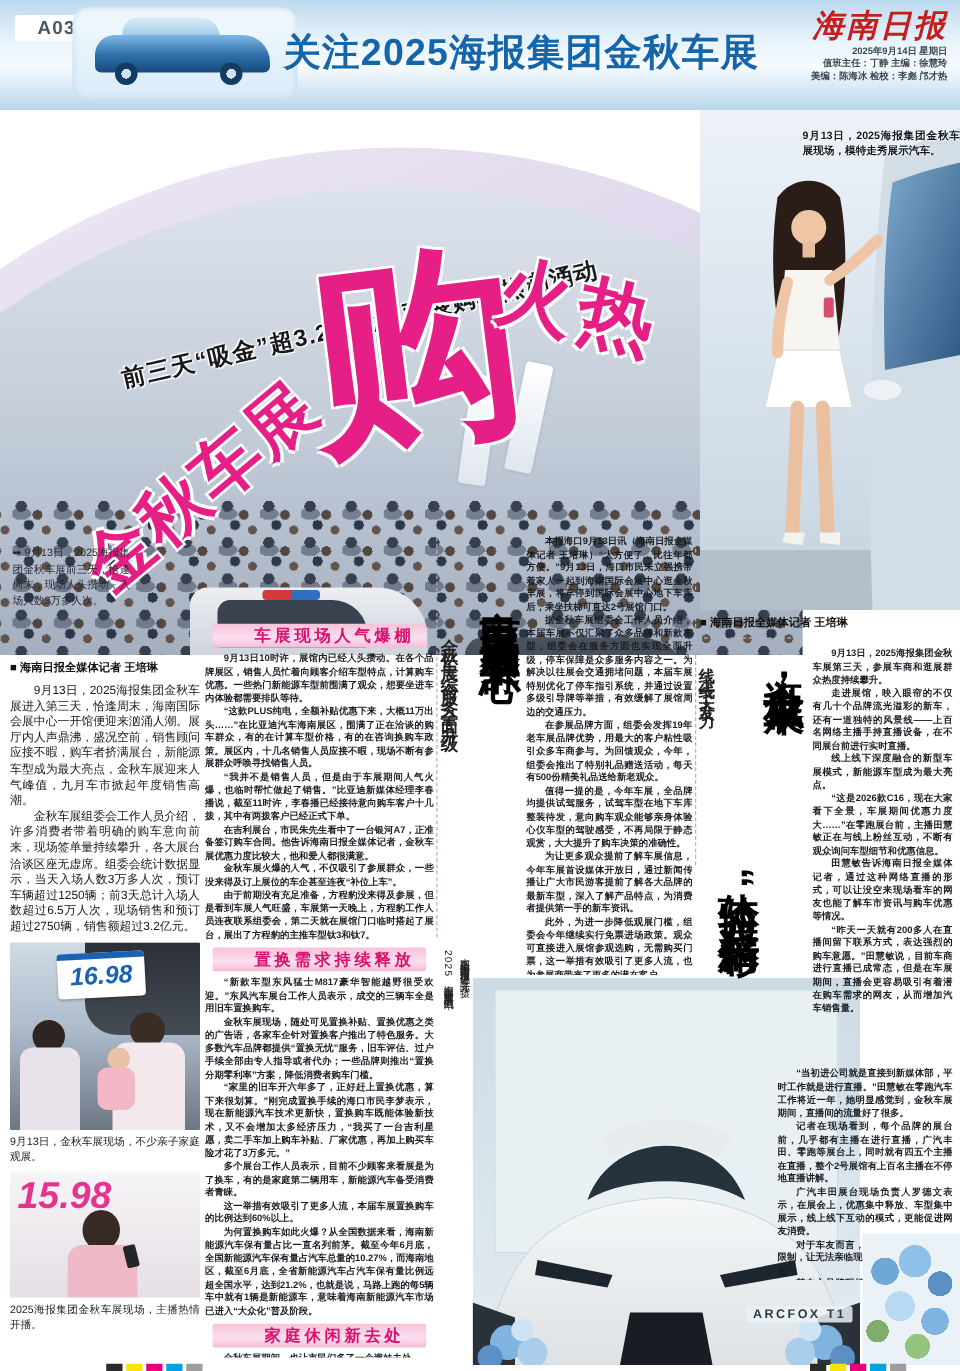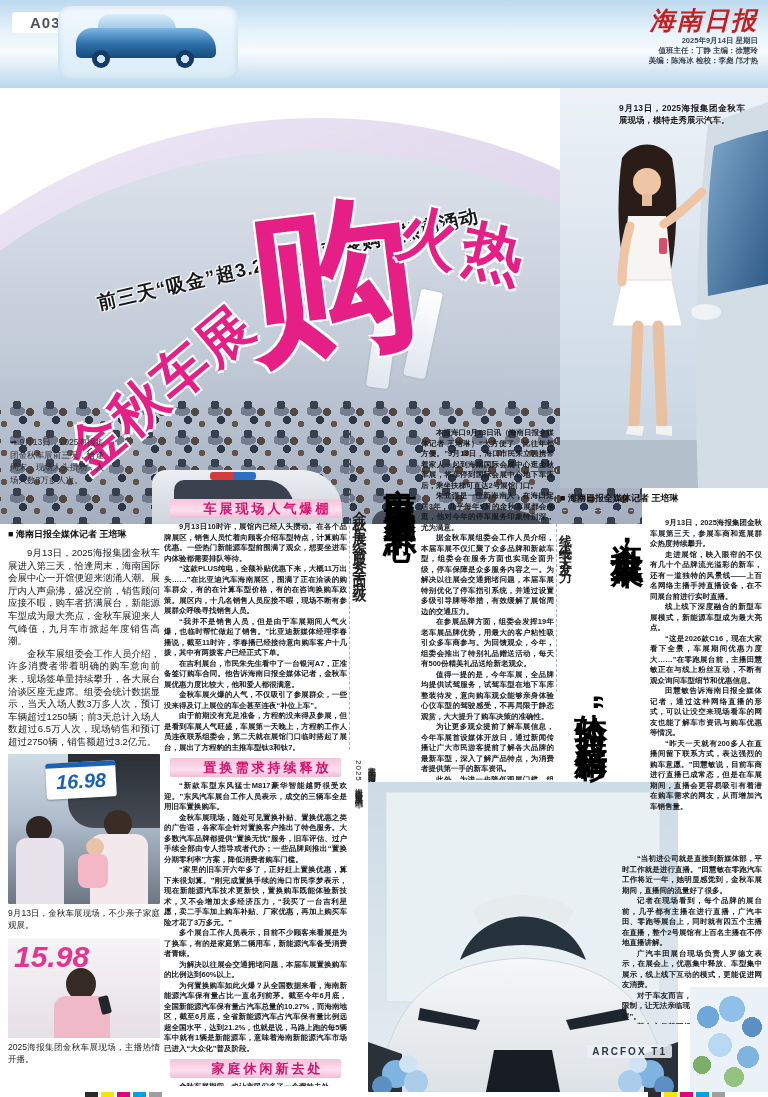--- a/index.html
+++ b/index.html
@@ -48,21 +48,21 @@
       text-shadow:0 0 2px #fff,0 0 3px #fff,1px 1px 0 #fff,-1px -1px 0 #fff;}
   .t-pink{color:#e51f86;font-weight:900;
       text-shadow:0 0 2px #fff,2px 2px 0 #fff,-2px -2px 0 #fff,2px -2px 0 #fff,-2px 2px 0 #fff;}
   .title-prefix{left:52px;top:348px;font-size:54px;transform:rotate(-40deg);transform-origin:left top;letter-spacing:2px;}
   .title-focus{left:248px;top:108px;font-size:168px;line-height:168px;transform:rotate(-7deg);
       font-family:"DejaVu Serif",serif;}
   .title-suffix{left:408px;top:104px;font-size:62px;transform:rotate(13deg);transform-origin:left top;letter-spacing:4px;}
   .hero-cap-left{left:10px;top:436px;width:94px;font-size:8.5px;line-height:12.5px;color:#2a2a33;text-align:justify;}
   
   .model-photo{left:560px;top:88px;width:208px;height:400px;overflow:hidden;background:#dce7f0;}
-  .model-cap{position:absolute;right:23px;top:14px;width:126px;font-size:8.5px;line-height:12px;
+  .model-cap{position:absolute;right:0;top:14px;width:126px;font-size:8.5px;line-height:12px;
       font-weight:bold;color:#12161c;text-align:justify;text-shadow:0 0 2px #fff,0 0 2px #fff;}
   
   .byline{font-size:9px;font-weight:bold;color:#111;}
   .body-m{font-size:9.5px;line-height:12.6px;text-align:justify;color:#15181c;}
   .body-m p{margin:0;text-indent:2em;}
   .body-s{font-size:7.5px;line-height:10.5px;text-align:justify;color:#1a1d22;}
   .body-s p{margin:0;text-indent:2em;font-weight:bold;}
   .sec-head{margin:5px 6px 4px;height:19px;line-height:19px;text-align:center;border-radius:2px;
       font-size:13px;font-weight:bold;color:#d8106e;letter-spacing:3px;
       background:linear-gradient(180deg,#f6c3da 0%,#fbdfee 60%,#f3bcd7 100%);padding-left:24px;}
@@ -101,20 +101,21 @@
   <div class="abs masthead-band"></div>
   <div class="abs pageno">A03</div>
 
   <div class="abs hdr-car-panel">
     <div class="hcar-roof"></div>
     <div class="hcar-body"></div>
     <div class="hcar-wheel" style="left:34px;"></div>
     <div class="hcar-wheel" style="left:118px;"></div>
   </div>
 
+  <div class="abs hdr-title">关注2025海报集团金秋车展</div>
 
   <div class="abs hdr-right">
     <div class="masthead-logo">海南日报</div>
     <div class="hdr-meta">2025年9月14日 星期日</div>
     <div class="hdr-meta">值班主任：丁静 主编：徐慧玲</div>
     <div class="hdr-meta">美编：陈海冰 检校：李彪 邝才热</div>
   </div>
 
   <div class="hero abs">
     <div class="arc-outer"></div>
@@ -214,56 +215,55 @@
       <p>在吉利展台，市民朱先生看中了一台银河A7，正准备签订购车合同。他告诉海南日报全媒体记者，金秋车展优惠力度比较大，他和爱人都很满意。</p>
       <p>金秋车展火爆的人气，不仅吸引了参展群众，一些没来得及订上展位的车企甚至连夜“补位上车”。</p>
       <p>由于前期没有充足准备，方程豹没来得及参展，但是看到车展人气旺盛，车展第一天晚上，方程豹工作人员连夜联系组委会，第二天就在展馆门口临时搭起了展台，展出了方程豹的主推车型钛3和钛7。</p>
     </div>
     <div class="sec-head">置换需求持续释放</div>
     <div class="body-s">
       <p>“新款车型东风猛士M817豪华智能越野很受欢迎。”东风汽车展台工作人员表示，成交的三辆车全是用旧车置换购车。</p>
       <p>金秋车展现场，随处可见置换补贴、置换优惠之类的广告语，各家车企针对置换客户推出了特色服务。大多数汽车品牌都提供“置换无忧”服务，旧车评估、过户手续全部由专人指导或者代办；一些品牌则推出“置换分期零利率”方案，降低消费者购车门槛。</p>
       <p>“家里的旧车开六年多了，正好赶上置换优惠，算下来很划算。”刚完成置换手续的海口市民李梦表示，现在新能源汽车技术更新快，置换购车既能体验新技术，又不会增加太多经济压力，“我买了一台吉利星愿，卖二手车加上购车补贴、厂家优惠，再加上购买车险才花了3万多元。”</p>
       <p>多个展台工作人员表示，目前不少顾客来看展是为了换车，有的是家庭第二辆用车，新能源汽车备受消费者青睐。</p>
-      <p>为解决以往展会交通拥堵问题，本届车展置换购车的比例达到60%以上。</p>
+      <p>这一举措有效吸引了更多人流，本届车展置换购车的比例达到60%以上。</p>
       <p>为何置换购车如此火爆？从全国数据来看，海南新能源汽车保有量占比一直名列前茅。截至今年6月底，全国新能源汽车保有量占汽车总量的10.27%，而海南地区，截至6月底，全省新能源汽车占汽车保有量比例远超全国水平，达到21.2%，也就是说，马路上跑的每5辆车中就有1辆是新能源车，意味着海南新能源汽车市场已进入“大众化”普及阶段。</p>
     </div>
     <div class="sec-head">家庭休闲新去处</div>
     <div class="body-s">
       <p>金秋车展期间，也让市民们多了一个遛娃去处。</p>
 
     </div>
   </div>
 
   <div class="dash-v" style="left:349px;top:430px;height:320px;"></div>
   <div class="dash-v" style="left:556px;top:424px;height:268px;"></div>
   <div class="dash-h" style="left:558px;top:510px;width:80px;"></div>
 
   <div class="col" style="left:351px;top:462px;width:68px;height:400px;overflow:visible;">
     <div class="vert abs" style="left:0;top:38px;height:330px;font-size:14px;font-weight:bold;letter-spacing:7px;color:#222;">金秋车展综合服务全面升级</div>
     <div class="vert abs" style="left:26px;top:0;height:400px;font-size:33px;font-weight:900;letter-spacing:5px;color:#000;">市民逛展购车更舒心</div>
   </div>
 
   <div class="col body-s" style="left:421px;top:428px;width:133px;height:352px;">
     <p>本报海口9月13日讯（海南日报全媒体记者 王培琳）“太方便了，比往年都方便。”9月13日，海口市民朱立强携带着家人一起到海南国际会展中心逛金秋车展，将车停到国际会展中心地下车库后，乘坐扶梯可直达2号展馆门口。</p>
-    <p>朱立强是一位新海南人，在海口定居3年，几乎每年9月的金秋车展都会来逛，他对今年的停车服务印象特别深，尤为满意。</p>
     <p>据金秋车展组委会工作人员介绍，本届车展不仅汇聚了众多品牌和新款车型，组委会在服务方面也实现全面升级，停车保障是众多服务内容之一。为解决以往展会交通拥堵问题，本届车展特别优化了停车指引系统，并通过设置多级引导牌等举措，有效缓解了展馆周边的交通压力。</p>
     <p>在参展品牌方面，组委会发挥19年老车展品牌优势，用最大的客户粘性吸引众多车商参与。为回馈观众，今年，组委会推出了特别礼品赠送活动，每天有500份精美礼品送给新老观众。</p>
     <p>值得一提的是，今年车展，全品牌均提供试驾服务，试驾车型在地下车库整装待发，意向购车观众能够亲身体验心仪车型的驾驶感受，不再局限于静态观赏，大大提升了购车决策的准确性。</p>
     <p>为让更多观众提前了解车展信息，今年车展首设媒体开放日，通过新闻传播让广大市民游客提前了解各大品牌的最新车型，深入了解产品特点，为消费者提供第一手的新车资讯。</p>
     <p>此外，为进一步降低观展门槛，组委会今年继续实行免票进场政策。观众可直接进入展馆参观选购，无需购买门票，这一举措有效吸引了更多人流，也为参展商带来了更多的潜在客户。</p>
 
   </div>
 
   <div class="abs" style="left:352px;top:760px;height:240px;">
     <div class="vert abs" style="left:13px;top:0;height:240px;font-size:8px;letter-spacing:1px;color:#222;">本版图片均由海南日报全媒体记者 陈元才 摄</div>
     <div class="vert abs" style="left:0;top:0;height:240px;font-size:8px;letter-spacing:1px;color:#222;">2025海报集团金秋车展展出的汽车。</div>
   </div>
 
-  <div class="photo-box" style="left:368px;top:782px;width:310px;height:310px;">
+  <div class="photo-box" style="left:378px;top:782px;width:310px;height:310px;">
     <svg width="310" height="310" viewBox="0 0 310 310">
       <defs>
         <linearGradient id="wallG" x1="0" y1="0" x2="0" y2="1">
           <stop offset="0" stop-color="#cddbe5"></stop>
             <stop offset="1" stop-color="#e4ecf1"></stop>
         </linearGradient>
         <linearGradient id="hoodG" x1="0" y1="0" x2="0" y2="1">
           <stop offset="0" stop-color="#f5f7f8"></stop>
             <stop offset="1" stop-color="#dde2e6"></stop>
         </linearGradient>

